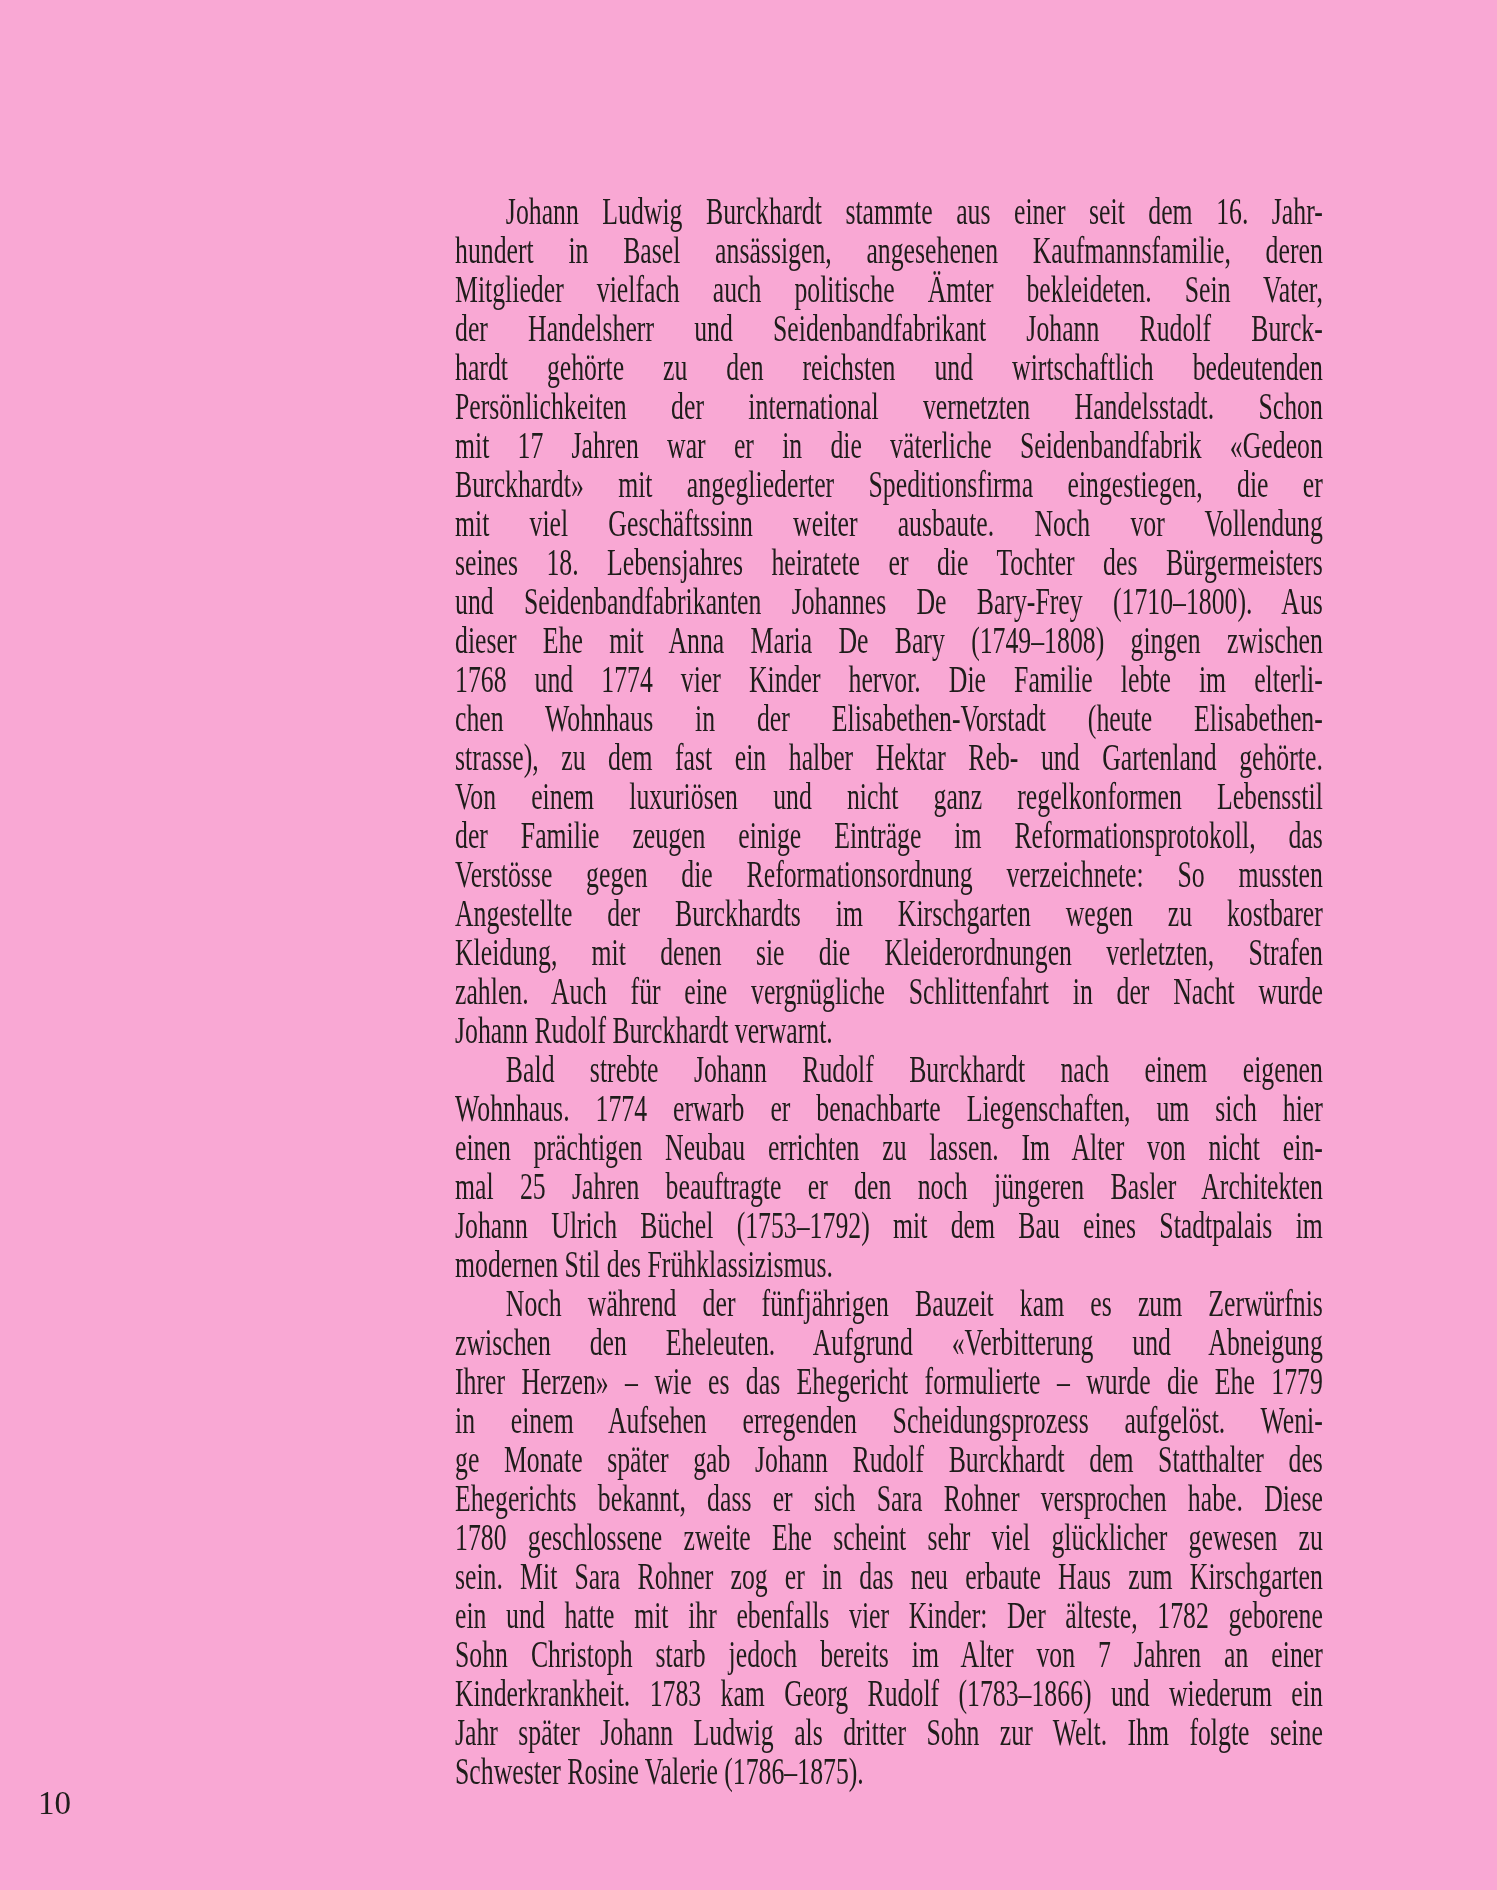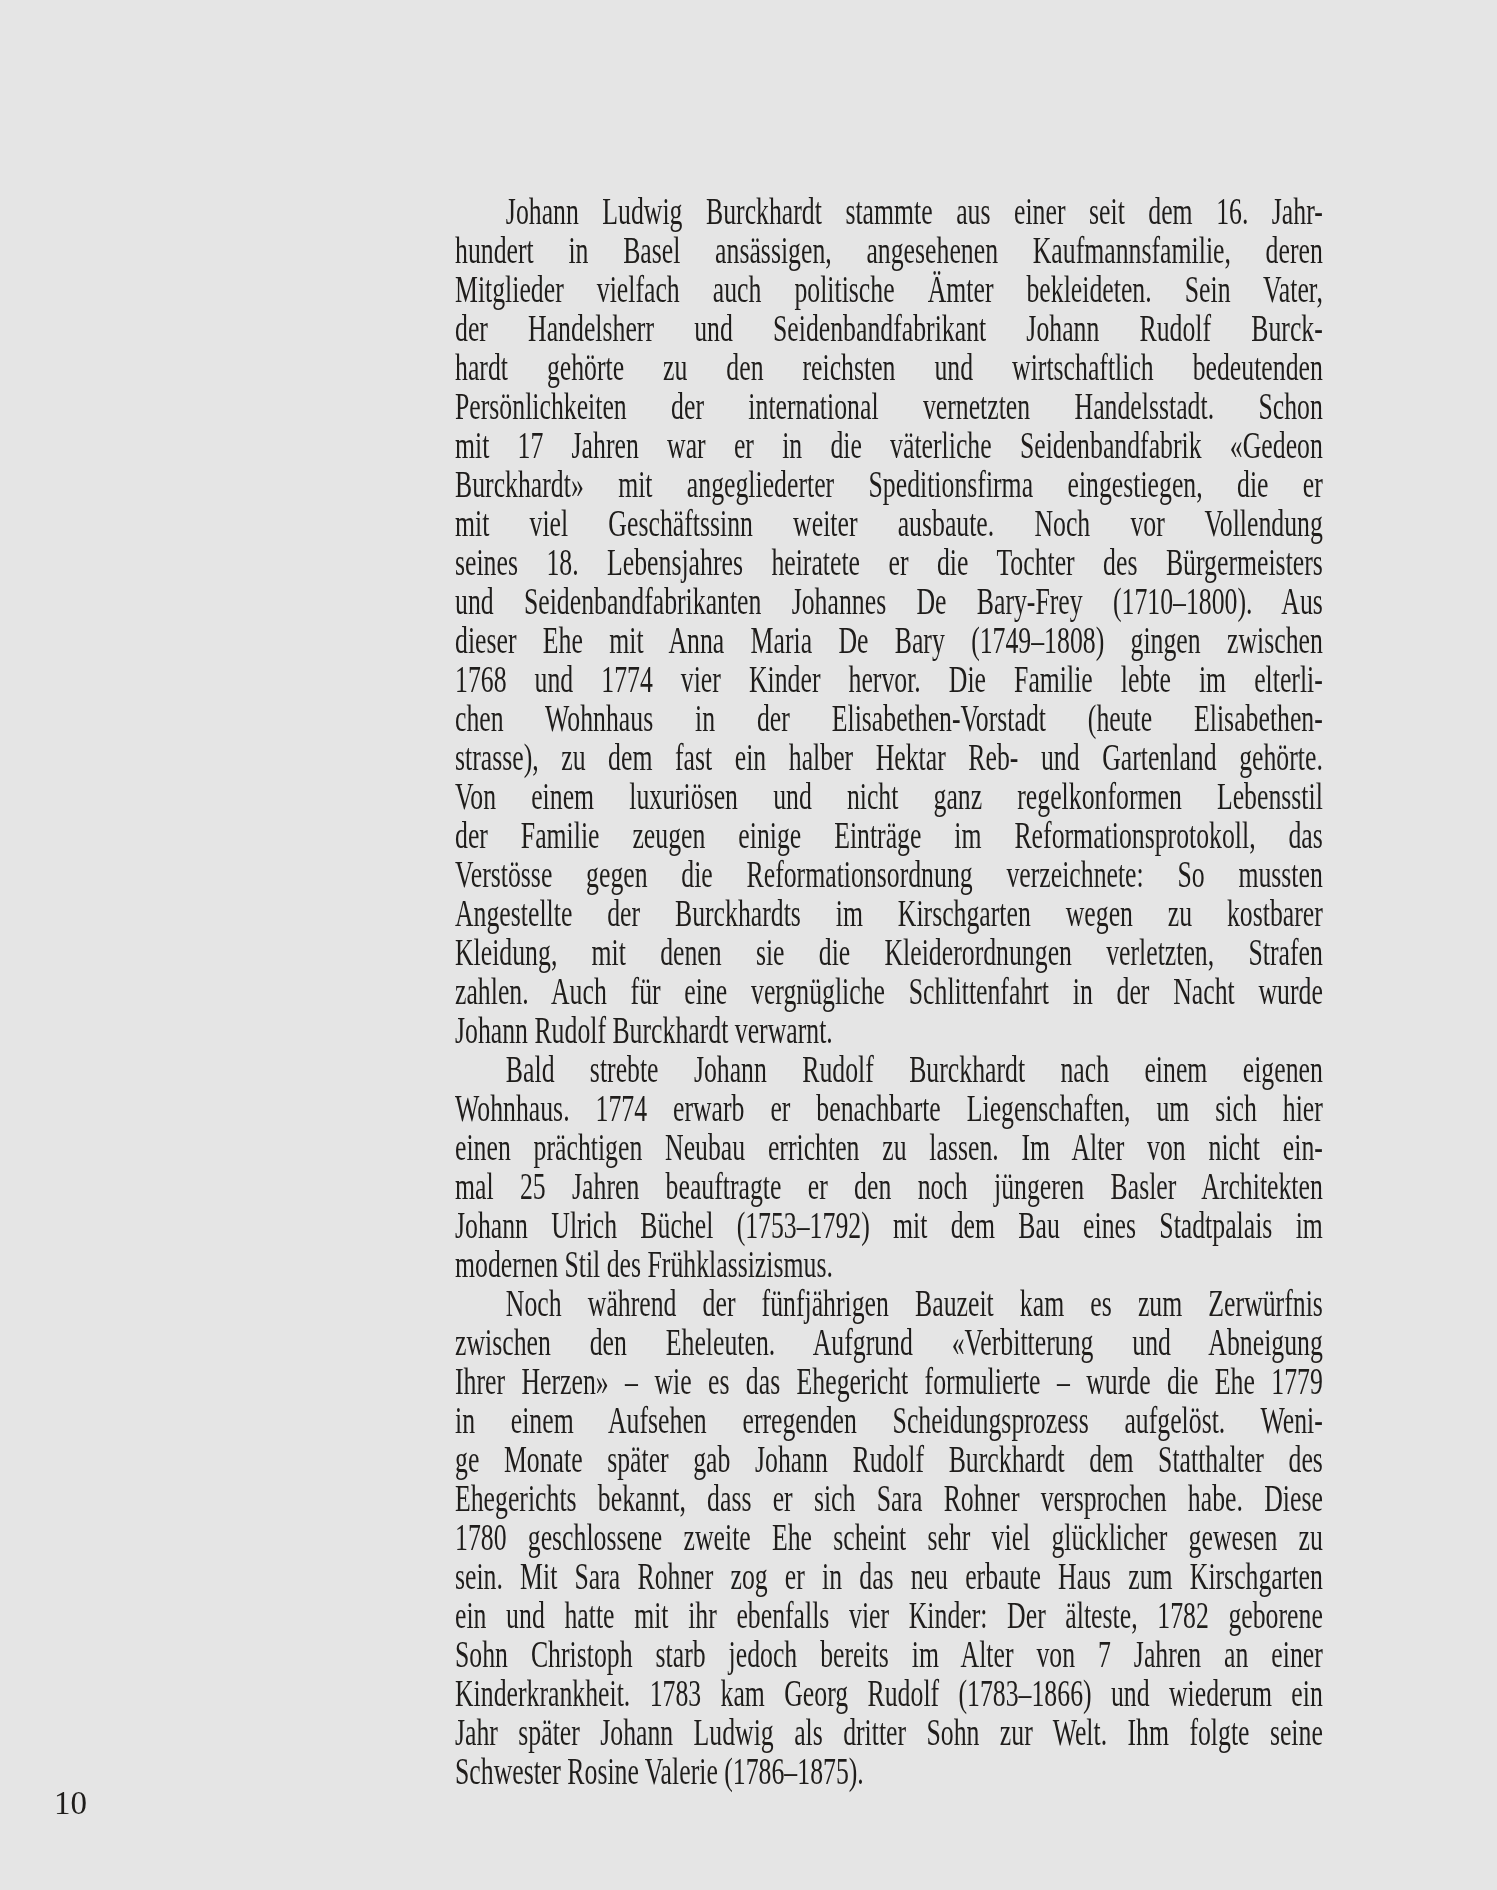--- a/index.html
+++ b/index.html
@@ -10,21 +10,21 @@
     position: relative;
     width: 1497px;
     height: 1890px;
     background: #ffffff;
     overflow: hidden;
     font-family: "Liberation Serif", "DejaVu Serif", serif;
   }
   .page {
     position: absolute;
     inset: 0;
-    background: #e5e5e5;
+    background: #f9a8d4;
   }
   
   .text-column {
     position: absolute;
     left: 455px;
     top: 192px;
     width: 1280px;
     transform: scaleX(0.678);
     transform-origin: 0 0;
     font-size: 38px;
@@ -38,21 +38,21 @@
     white-space: normal;
   }
   .line.first {
     text-indent: 75px;
   }
   .line.last {
     text-align-last: left;
   }
   .page-number {
     position: absolute;
-    left: 54px;
+    left: 38px;
     top: 1785px;
     font-size: 33px;
     line-height: 36px;
     color: #1f1d1b;
     font-variant-numeric: oldstyle-nums;
   }
 </style>
 </head>
 <body>
 

